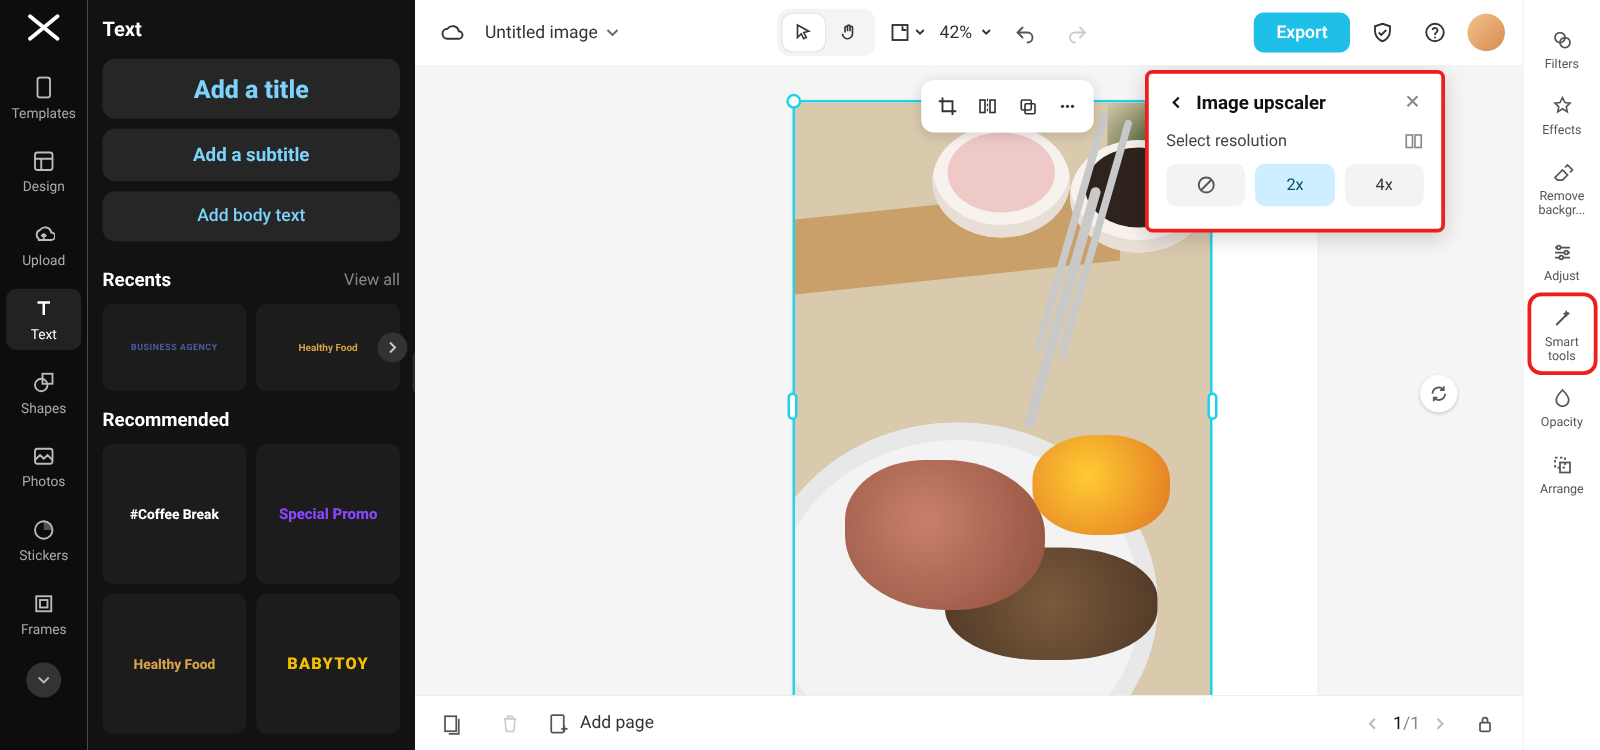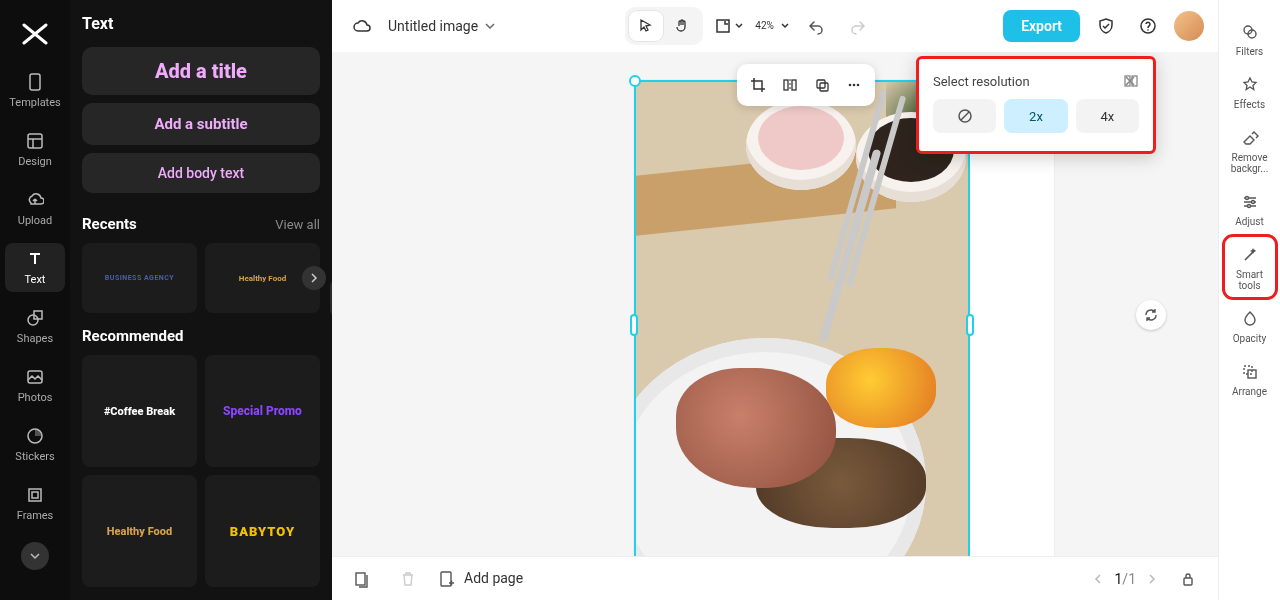--- a/index.html
+++ b/index.html
@@ -1,29 +1,29 @@
 <!DOCTYPE html>
 <html><head>
 <meta charset="utf-8">
 <style>
   * { box-sizing: border-box; margin: 0; padding: 0; font-family: -apple-system, BlinkMacSystemFont, "Segoe UI", Roboto, sans-serif; }
   body { width: 1280px; height: 600px; overflow: hidden; background: #fff; display: flex; }
 
   
-  .rail { width: 70px; background: #0d0d0d; color: #aaa; display: flex; flex-direction: column; align-items: center; padding-top: 20px; }
+  .rail { width: 70px; background: #0d0d0d; color: #aaa; display: flex; flex-direction: column; align-items: center; padding-top: 8px; }
   .rail-logo { width: 32px; height: 28px; margin-bottom: 18px; display:flex; align-items:center; justify-content:center;}
   .rail-item { width: 60px; display: flex; flex-direction: column; align-items: center; justify-content:center; font-size: 11px; gap: 4px; padding:6px 0; border-radius:8px; cursor:pointer; margin-bottom:10px;}
   .rail-item.active { background:#222; color:#fff; }
   .rail-item .ico { width:20px; height:20px; display:flex; align-items:center; justify-content:center;}
   .rail-more { width:28px;height:28px;border-radius:50%;background:#333;display:flex;align-items:center;justify-content:center;margin-top:4px; }
 
   
   .panel { width: 262px; background: #121212; color: #fff; padding: 14px 12px; overflow:hidden; position:relative;}
   .panel-title { font-size: 16px; font-weight:700; margin-bottom: 14px; }
-  .big-btn { width: 100%; background:#262626; border:none; color:#f0abfc; border-radius:10px; padding:12px 0; text-align:center; margin-bottom:8px; cursor:pointer;}
+  .big-btn { width: 100%; background:#262626; border:none; color:#7dd3fc; border-radius:10px; padding:12px 0; text-align:center; margin-bottom:8px; cursor:pointer;}
   .big-btn.title { font-size:20px; font-weight:800; }
   .big-btn.subtitle { font-size:15px; font-weight:700; }
   .big-btn.body { font-size:14px; font-weight:500; }
   .section-head { display:flex; justify-content:space-between; align-items:center; margin:14px 0 10px; }
   .section-head h3 { font-size:15px; font-weight:700; }
   .section-head a { font-size:13px; color:#888; text-decoration:none;}
   .thumb-row { display:flex; gap:8px; position:relative;}
   .thumb { flex:1; height:70px; background:#1c1c1c; border-radius:8px; display:flex; align-items:center; justify-content:center; font-size:9px; font-weight:700; overflow:hidden;}
   .thumb.wide { height:112px; }
   .next-chip { position:absolute; right:-6px; top:50%; transform:translateY(-50%); width:24px;height:24px;border-radius:50%;background:#333;display:flex;align-items:center;justify-content:center;}
@@ -31,21 +31,21 @@
 
   
   .main { flex:1; display:flex; flex-direction:column; background:#fff; position:relative; }
   .topbar { height:52px; display:flex; align-items:center; padding:0 14px; gap:10px; border-bottom:1px solid transparent;}
   .doc-title { display:flex; align-items:center; gap:6px; font-size:14px; color:#333; }
   .doc-title .chev { color:#666; }
   .spacer { flex:1; }
   .tb-group { display:flex; align-items:center; gap:2px; background:#f4f4f4; border-radius:10px; padding:4px; }
   .tb-btn { width:34px; height:30px; border:none; background:transparent; border-radius:8px; display:flex; align-items:center; justify-content:center; cursor:pointer; color:#333;}
   .tb-btn.on { background:#fff; box-shadow:0 0 0 1px #e5e5e5; }
-  .zoom { display:flex; align-items:center; gap:6px; font-size:10px; color:#333; }
+  .zoom { display:flex; align-items:center; gap:6px; font-size:14px; color:#333; }
   .ico-btn { width:32px;height:32px;border:none;background:transparent;display:flex;align-items:center;justify-content:center;cursor:pointer;color:#555;border-radius:8px;}
   .ico-btn.disabled { color:#ccc; }
   .export { background:#1fc0e8; color:#fff; border:none; padding:8px 18px; font-size:14px; font-weight:600; border-radius:8px; cursor:pointer;}
   .avatar { width:30px;height:30px;border-radius:50%; background:linear-gradient(135deg,#f2c28a,#d68b53); }
 
   .canvas-wrap { flex:1; background:#f5f5f5; position:relative; overflow:hidden; }
   .page-label { position:absolute; left:594px; top:16px; font-size:12px; color:#aaa; }
   .page { position:absolute; left:302px; top:28px; width:420px; height:510px; background:#fff; box-shadow:0 0 0 1px #eee; }
   .sel { position:absolute; left:302px; top:28px; width:336px; height:490px; border:2px solid #1fd1ea; }
   .handle { position:absolute; width:12px;height:12px;background:#fff;border:2px solid #1fd1ea;border-radius:50%; }
@@ -353,20 +353,28 @@
 
     <div class="refresh-chip">
         <svg width="16" height="16" viewBox="0 0 16 16">
           <path d="M3 8a5 5 0 0 1 9-3M13 8a5 5 0 0 1-9 3M12 2v3h-3M4 14v-3h3" stroke="#555" fill="none" stroke-width="1.4"></path>
         </svg>
       </div>
 
     <div class="hscroll"></div>
 
     <div class="popover">
+      <div class="pop-head">
+        <span class="back">
+            <svg width="12" height="12" viewBox="0 0 12 12">
+              <path d="M8 2L4 6l4 4" stroke="#111" fill="none" stroke-width="1.8"></path>
+            </svg>
+          </span>
+        <span>Image upscaler</span>
+      </div>
       <button class="pop-close">
           <svg width="14" height="14" viewBox="0 0 14 14">
             <path d="M3 3l8 8M11 3l-8 8" stroke="#888" stroke-width="1.6"></path>
           </svg>
         </button>
       <div class="pop-sub">
         <span>Select resolution</span>
         <span>
             <svg width="16" height="16" viewBox="0 0 16 16">
               <rect x="2" y="3" width="5" height="10" stroke="#888" fill="none" stroke-width="1.3"></rect>

